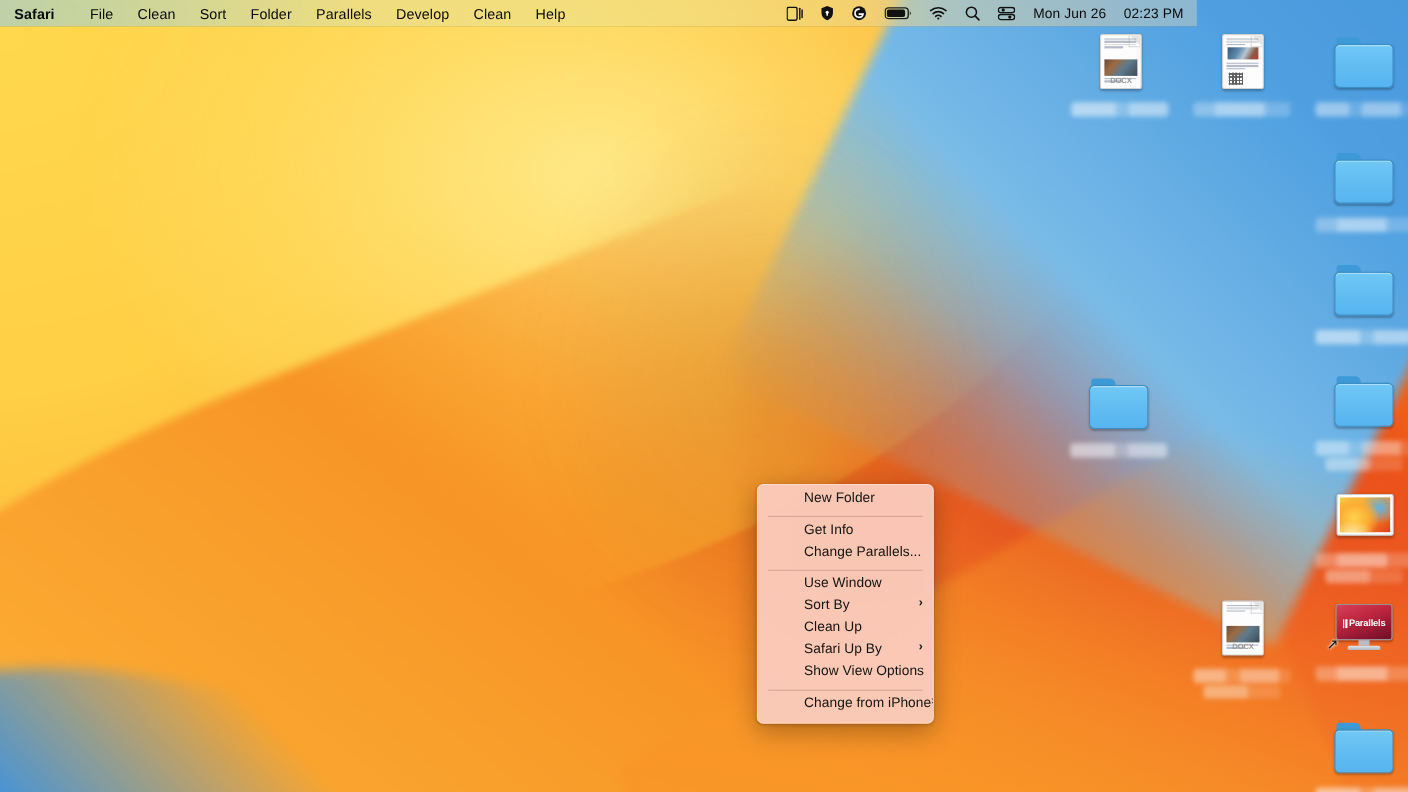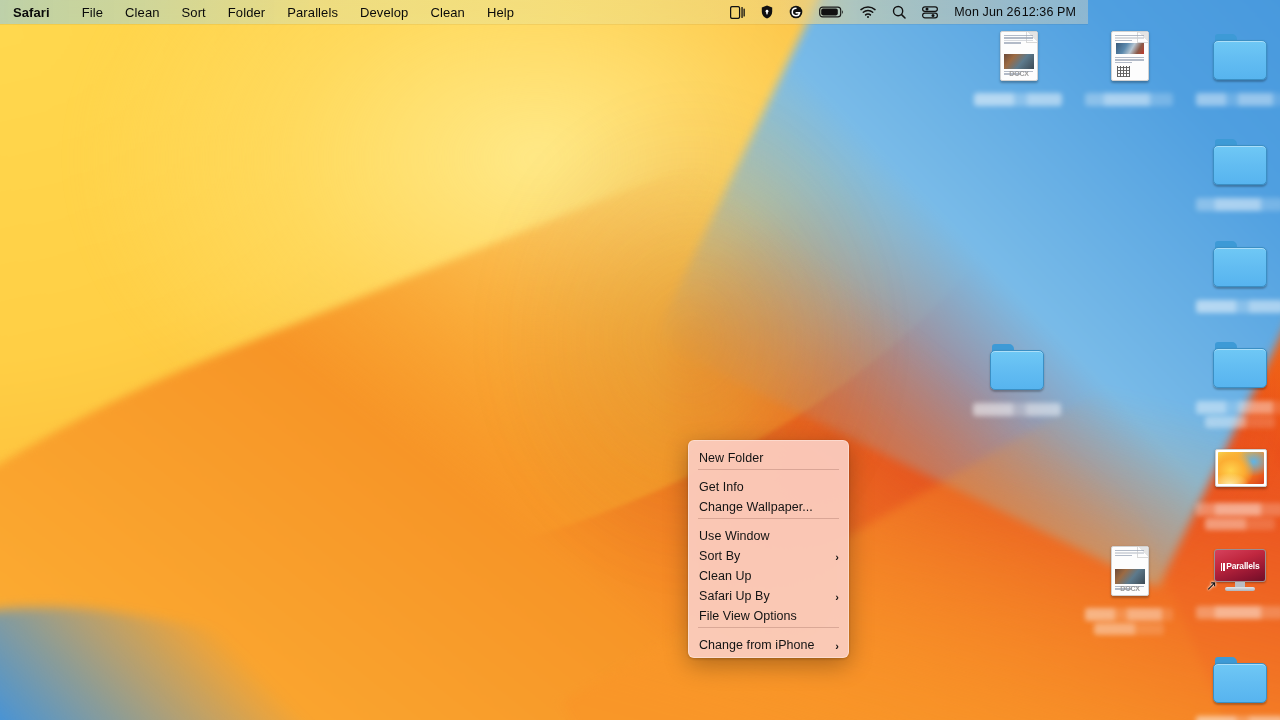--- a/index.html
+++ b/index.html
@@ -124,21 +124,21 @@
     padding:0 11px; height:19px; line-height:19px;
     border-radius:4px; white-space:nowrap; cursor:default;
     letter-spacing:.1px;
   }
   .mb-item.app { font-weight:bold; padding:0 11px 0 0; margin-right:10px; }
   .mb-right {
     margin-left:auto; display:flex; align-items:center;
     gap:16px; padding-right:12px; font-size:12.5px;
   }
   .mb-icon { display:flex; align-items:center; justify-content:center; height:18px; cursor:default; }
-  .mb-clock { display:flex; gap:1px; white-space:nowrap; font-size:12.5px; letter-spacing:.1px; }
+  .mb-clock { display:flex; gap:16px; white-space:nowrap; font-size:12.5px; letter-spacing:.1px; }
 
   
   .dicon {
     position:absolute; width:96px;
     display:flex; flex-direction:column; align-items:center;
     cursor:default;
   }
   .dicon .art { width:58px; height:58px; position:relative; }
   .dicon .lbl {
     margin-top:5px; width:88px; height:13px; border-radius:3px;
@@ -243,23 +243,24 @@
     backdrop-filter:blur(34px) saturate(180%);
     border:.5px solid rgba(255,255,255,.34);
     border-radius:6px;
     box-shadow:0 7px 24px rgba(0,0,0,.30), 0 1px 3px rgba(0,0,0,.20);
     padding:4px 0 5px 0;
     font-size:12.5px; color:#131313;
     z-index:40;
     overflow:hidden;
   }
   .ctx-item {
-    height:20px; display:flex; align-items:flex-end;
+    height:20px; display:flex; align-items:flex-start;
     padding:0 9px 0 10px; white-space:nowrap; cursor:default;
     letter-spacing:.05px;
+    margin-left:32px;
   }
   .ctx-item .chev { margin-left:auto; font-size:11px; font-weight:bold; line-height:1; }
   .ctx-sep { height:1px; background:rgba(90,40,30,.20); margin:4px 9px 4px 9px; }
 </style>
 </head>
 <body>
 
 <div id="screen">
 
   <div class="wp wp-base">
@@ -332,21 +333,21 @@
       <span class="mb-icon">
         <svg width="16" height="13" viewBox="0 0 16 13">
             <rect x="0.6" y="0.8" width="14.8" height="4.6" rx="2.3" fill="none" stroke="#111" stroke-width="1.2"></rect>
             <circle cx="5" cy="3.1" r="1.5" fill="#111"></circle>
             <rect x="0.6" y="7.2" width="14.8" height="4.6" rx="2.3" fill="none" stroke="#111" stroke-width="1.2"></rect>
             <circle cx="11" cy="9.5" r="1.5" fill="#111"></circle>
           </svg>
       </span>
       <span class="mb-clock">
         <span>Mon Jun 26</span>
-        <span>12:36 PM</span>
+        <span>02:23 PM</span>
       </span>
     </div>
   </div>
 
   <div class="dicon" style="left:970px; top:30px;">
     <div class="art">
       <div class="doc">
         <div class="page">
           <div class="fold"></div>
           <div class="lines">
@@ -504,40 +505,40 @@
   <div class="ctxmenu">
     <div class="ctx-item">
       <span>New Folder</span>
     </div>
     <div class="ctx-sep"></div>
 
     <div class="ctx-item">
       <span>Get Info</span>
     </div>
     <div class="ctx-item">
-      <span>Change Wallpaper...</span>
+      <span>Change Parallels...</span>
     </div>
     <div class="ctx-sep"></div>
 
     <div class="ctx-item">
       <span>Use Window</span>
     </div>
     <div class="ctx-item">
       <span>Sort By</span>
       <span class="chev">›</span>
     </div>
     <div class="ctx-item">
       <span>Clean Up</span>
     </div>
     <div class="ctx-item">
       <span>Safari Up By</span>
       <span class="chev">›</span>
     </div>
     <div class="ctx-item">
-      <span>File View Options</span>
+      <span>Show View Options</span>
     </div>
     <div class="ctx-sep"></div>
 
     <div class="ctx-item">
       <span>Change from iPhone</span>
       <span class="chev">›</span>
     </div>
   </div>
 
 </div>

